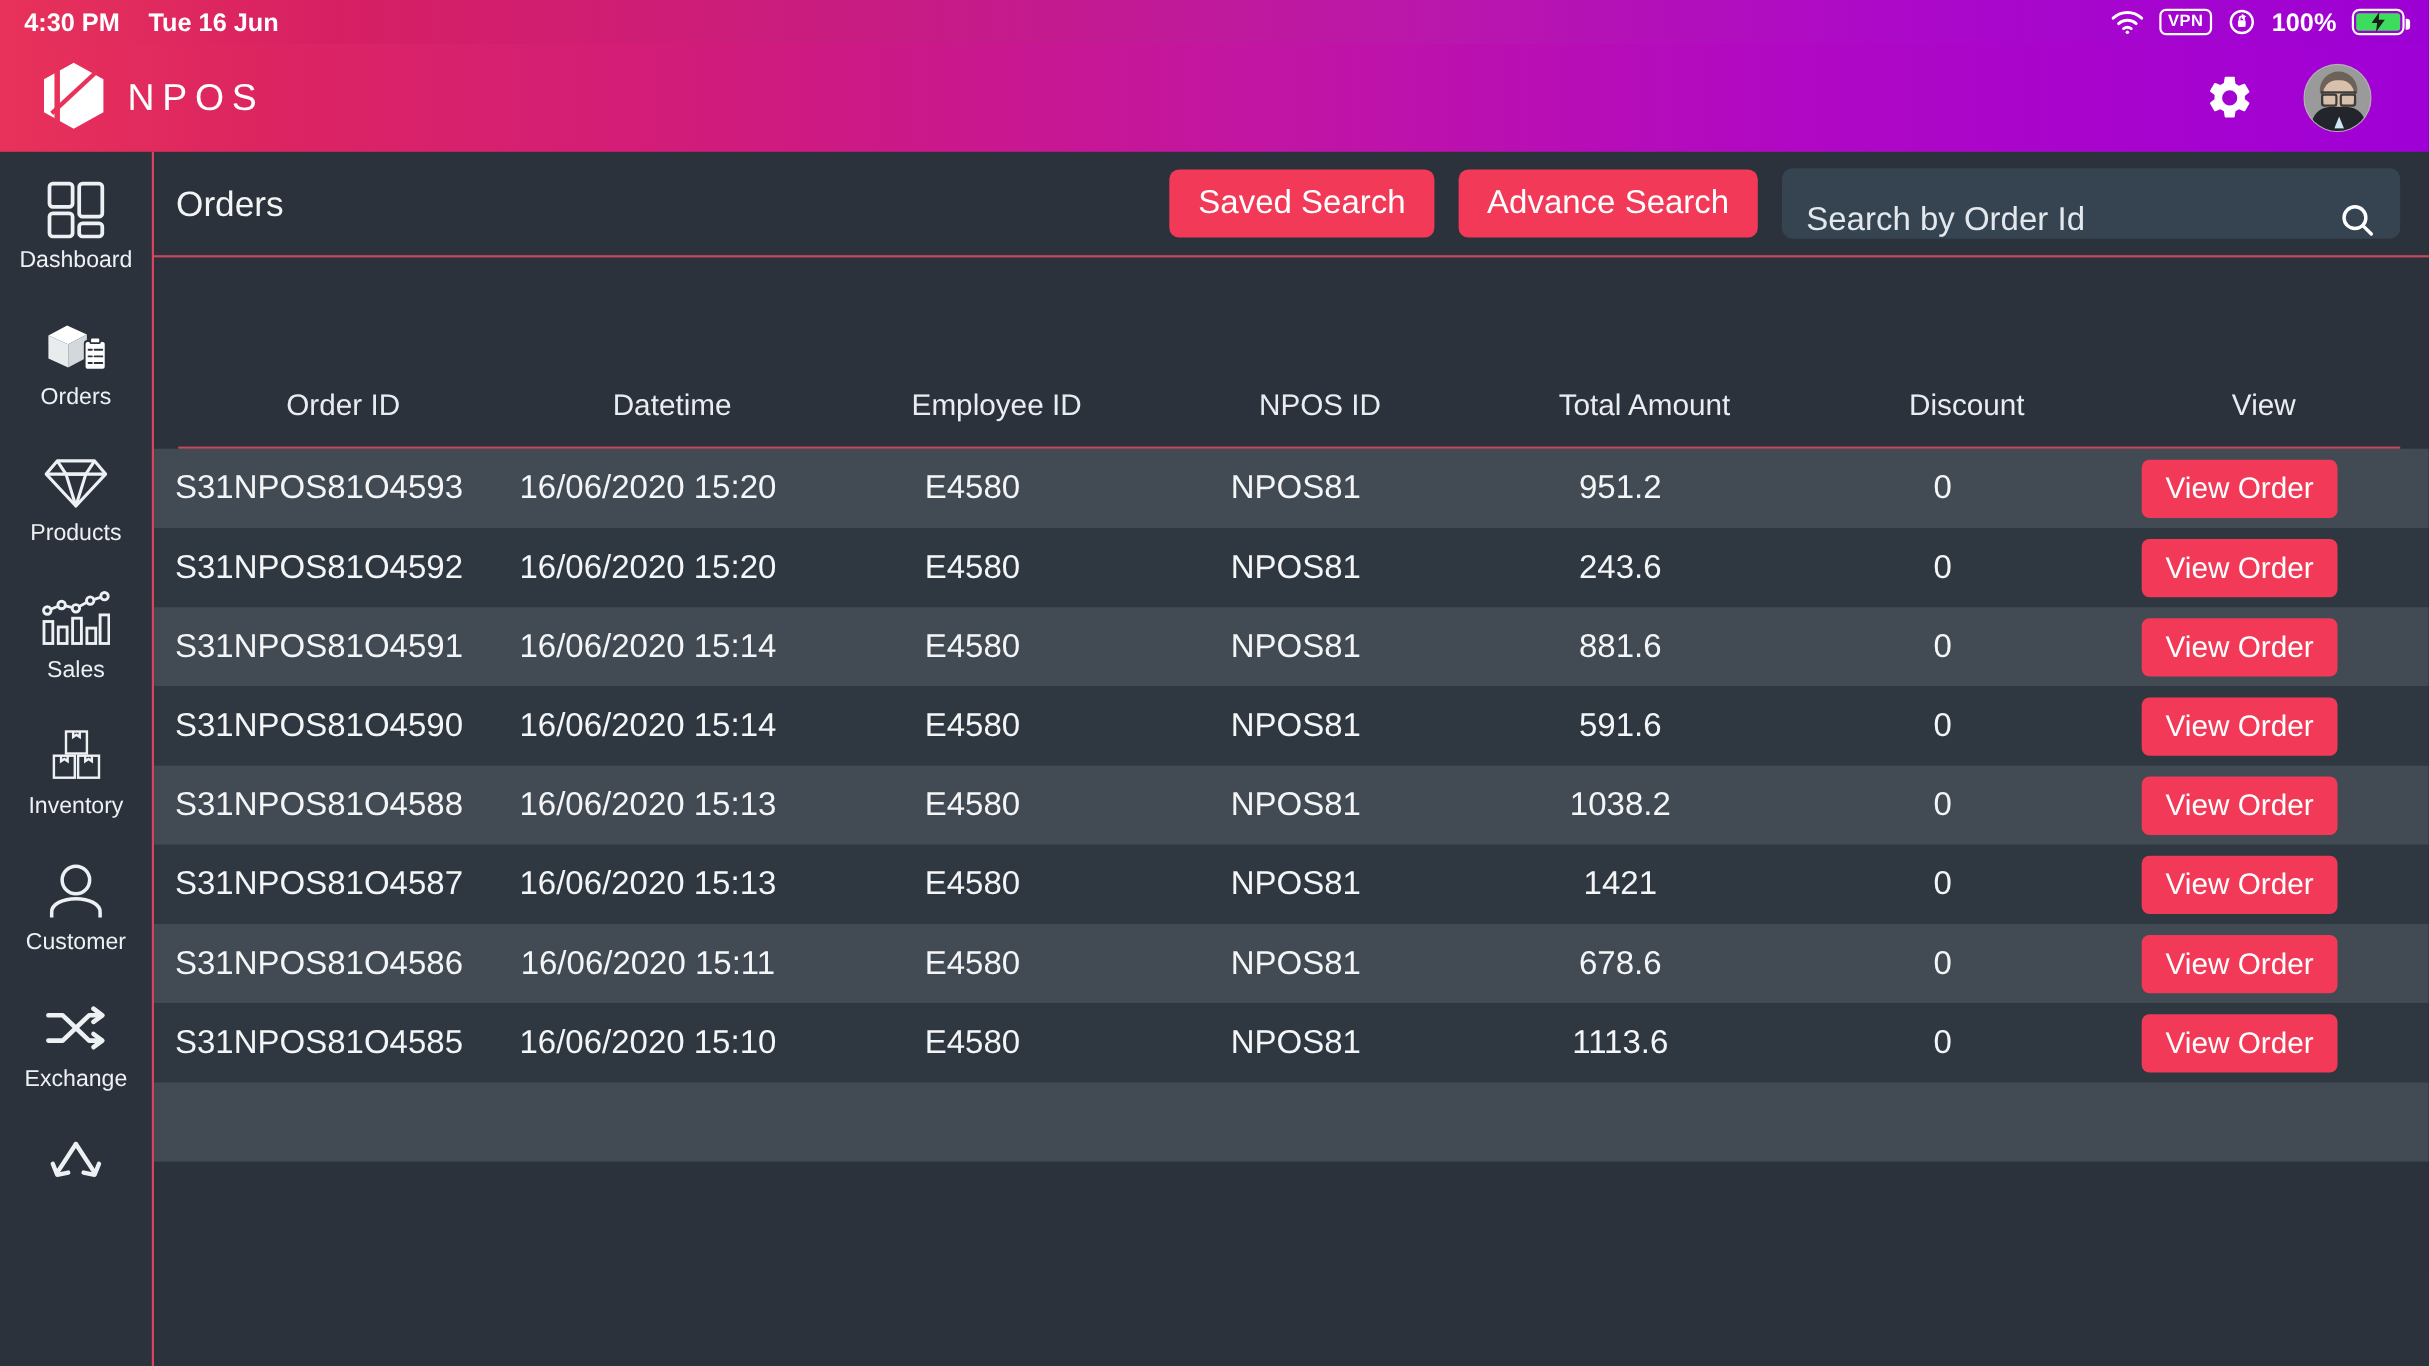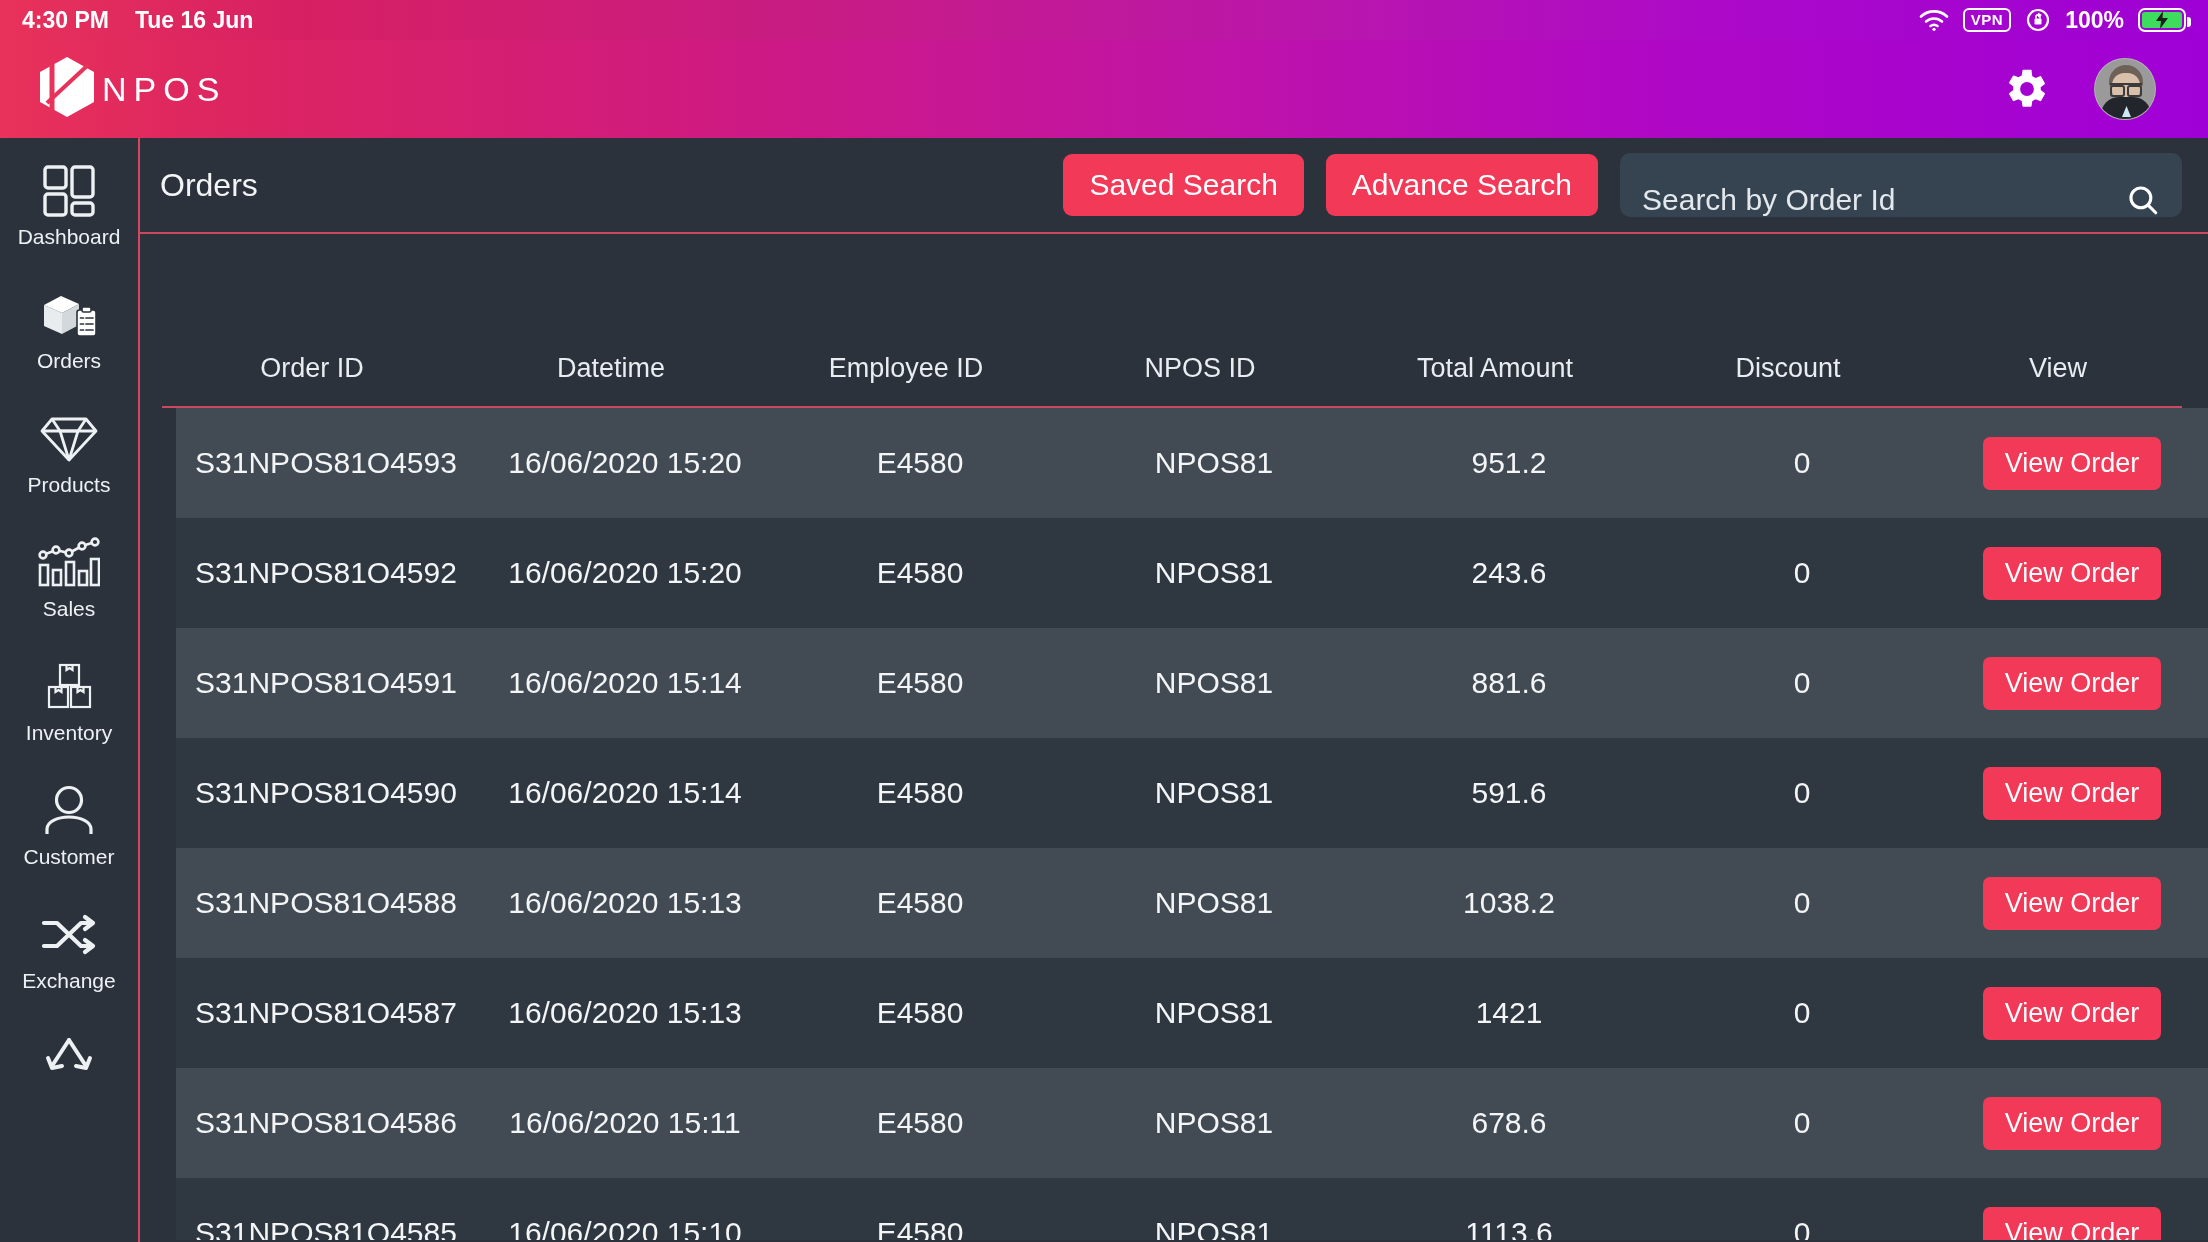--- a/index.html
+++ b/index.html
@@ -30,21 +30,21 @@
   }
   .batt-fill{ width:100%; height:100%; background:#3ddc5c; border-radius:3px;
     display:flex; align-items:center; justify-content:center; }
 
   
   #brandbar{
     position:absolute; top:40px; left:0; width:2208px; height:98px;
     background:linear-gradient(90deg,#e8325a 0%,#dd2560 10%,#cf1a80 32%,#c014a6 54%,#b008c4 74%,#9f00d6 100%);
     display:flex; align-items:center; z-index:35;
   }
-  #logo-wrap{ display:flex; align-items:center; gap:6px; margin-left:38px; }
+  #logo-wrap{ display:flex; align-items:center; gap:20px; margin-left:38px; }
   #logo-text{ color:#fff; font-size:34px; letter-spacing:7px; font-weight:400; }
   #brand-right{ margin-left:auto; display:flex; align-items:center; gap:44px; margin-right:52px; }
   #avatar{
     width:62px; height:62px; border-radius:50%;
     background:radial-gradient(circle at 50% 36%, #cbb9a6 0 17%, #9a9a9a 17% 100%);
     position:relative; overflow:hidden; border:1px solid rgba(255,255,255,.25);
   }
   #avatar .hair{ position:absolute; top:6px; left:14px; width:34px; height:22px;
     background:#6c6258; border-radius:18px 18px 4px 4px; }
   #avatar .face{ position:absolute; top:14px; left:17px; width:28px; height:30px;
@@ -90,21 +90,21 @@
   }
   #search-input{
     flex:1; background:transparent; border:none; outline:none;
     color:#e8ecf0; font-size:30px; font-family:"Liberation Sans", sans-serif;
   }
   #search-input::placeholder{ color:#e3e8ed; opacity:1; }
 
   
   #table-wrap{ height:1006px; overflow:hidden; }
   #spacer{ height:96px; }
-  .trow{ display:flex; align-items:center; height:110px;margin-left:36px; }
+  .trow{ display:flex; align-items:center; height:72px; }
   .thead{ height:78px; border-bottom:2px solid #c8485e; margin:0 26px 0 22px;align-items:center; }
   .thead .cell{ color:#e9edf1; font-size:27px; font-weight:400; }
   .row-a{ background:#424a53; }
   .row-b{ background:#2f3741; }
   .cell{ color:#f3f5f7; font-size:30px; text-align:center; }
   .c-order{ width:300px; }
   .c-date{ width:298px; }
   .c-emp{  width:292px; }
   .c-npos{ width:296px; }
   .c-amt{  width:294px; }

